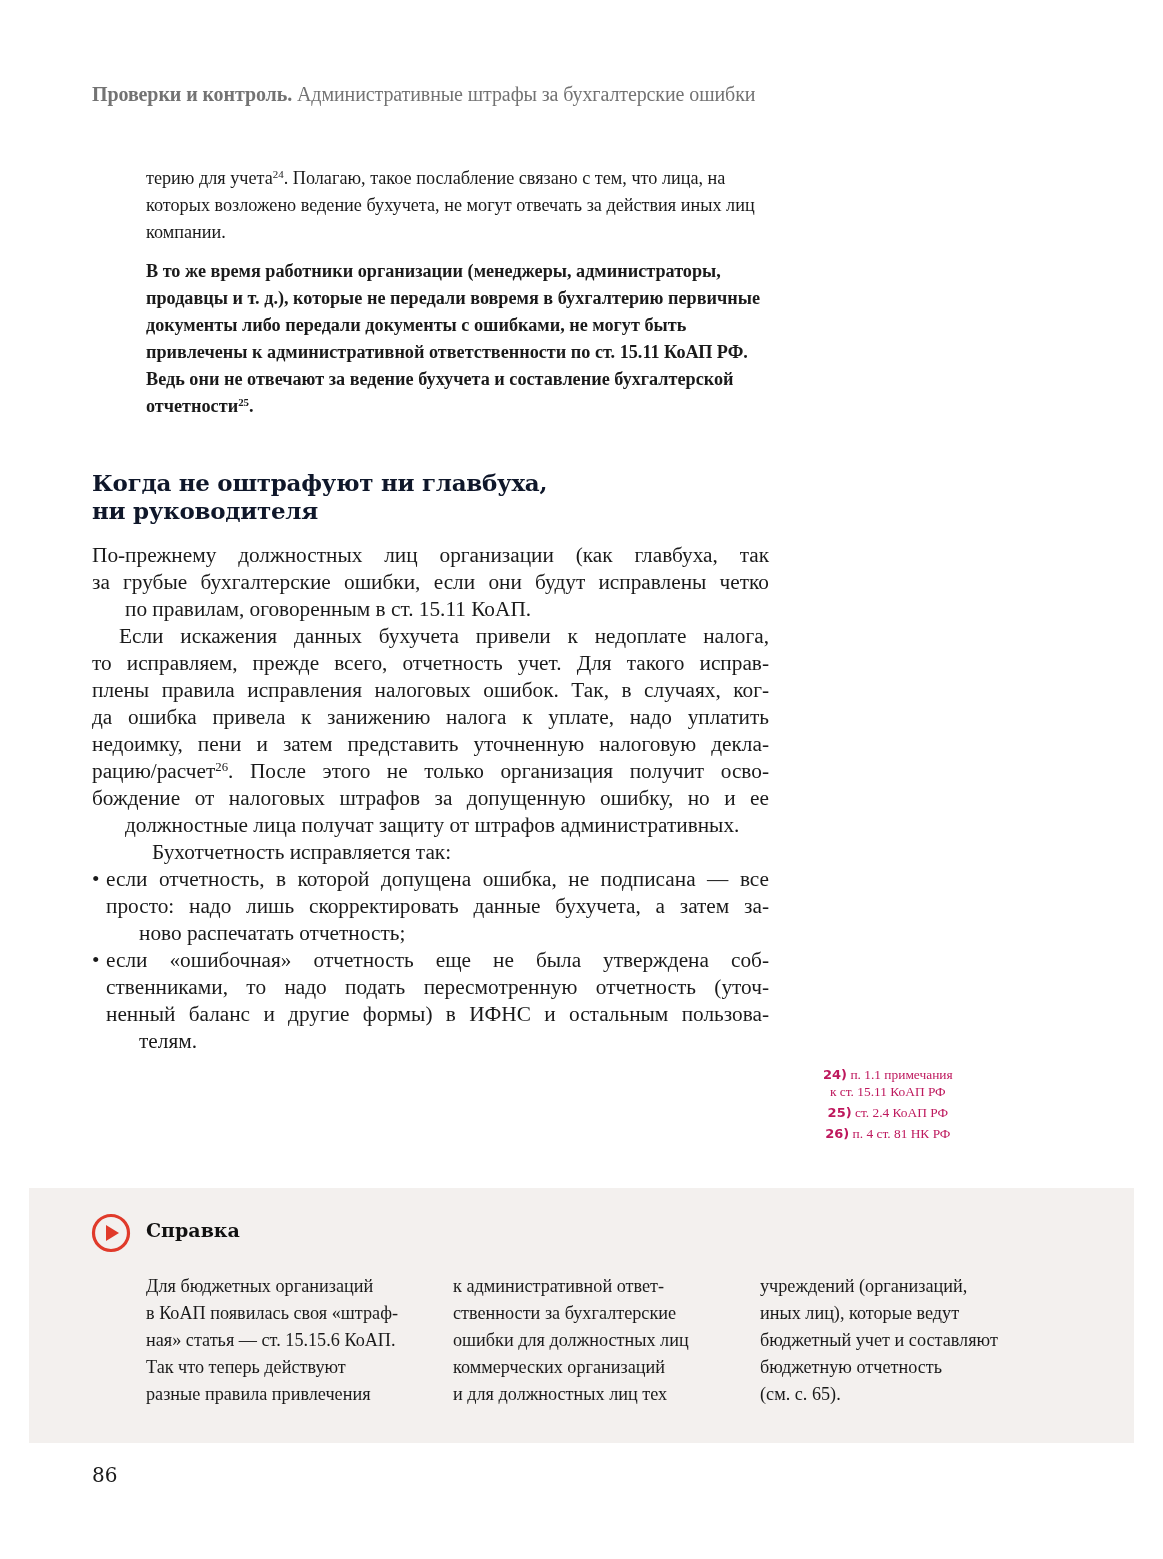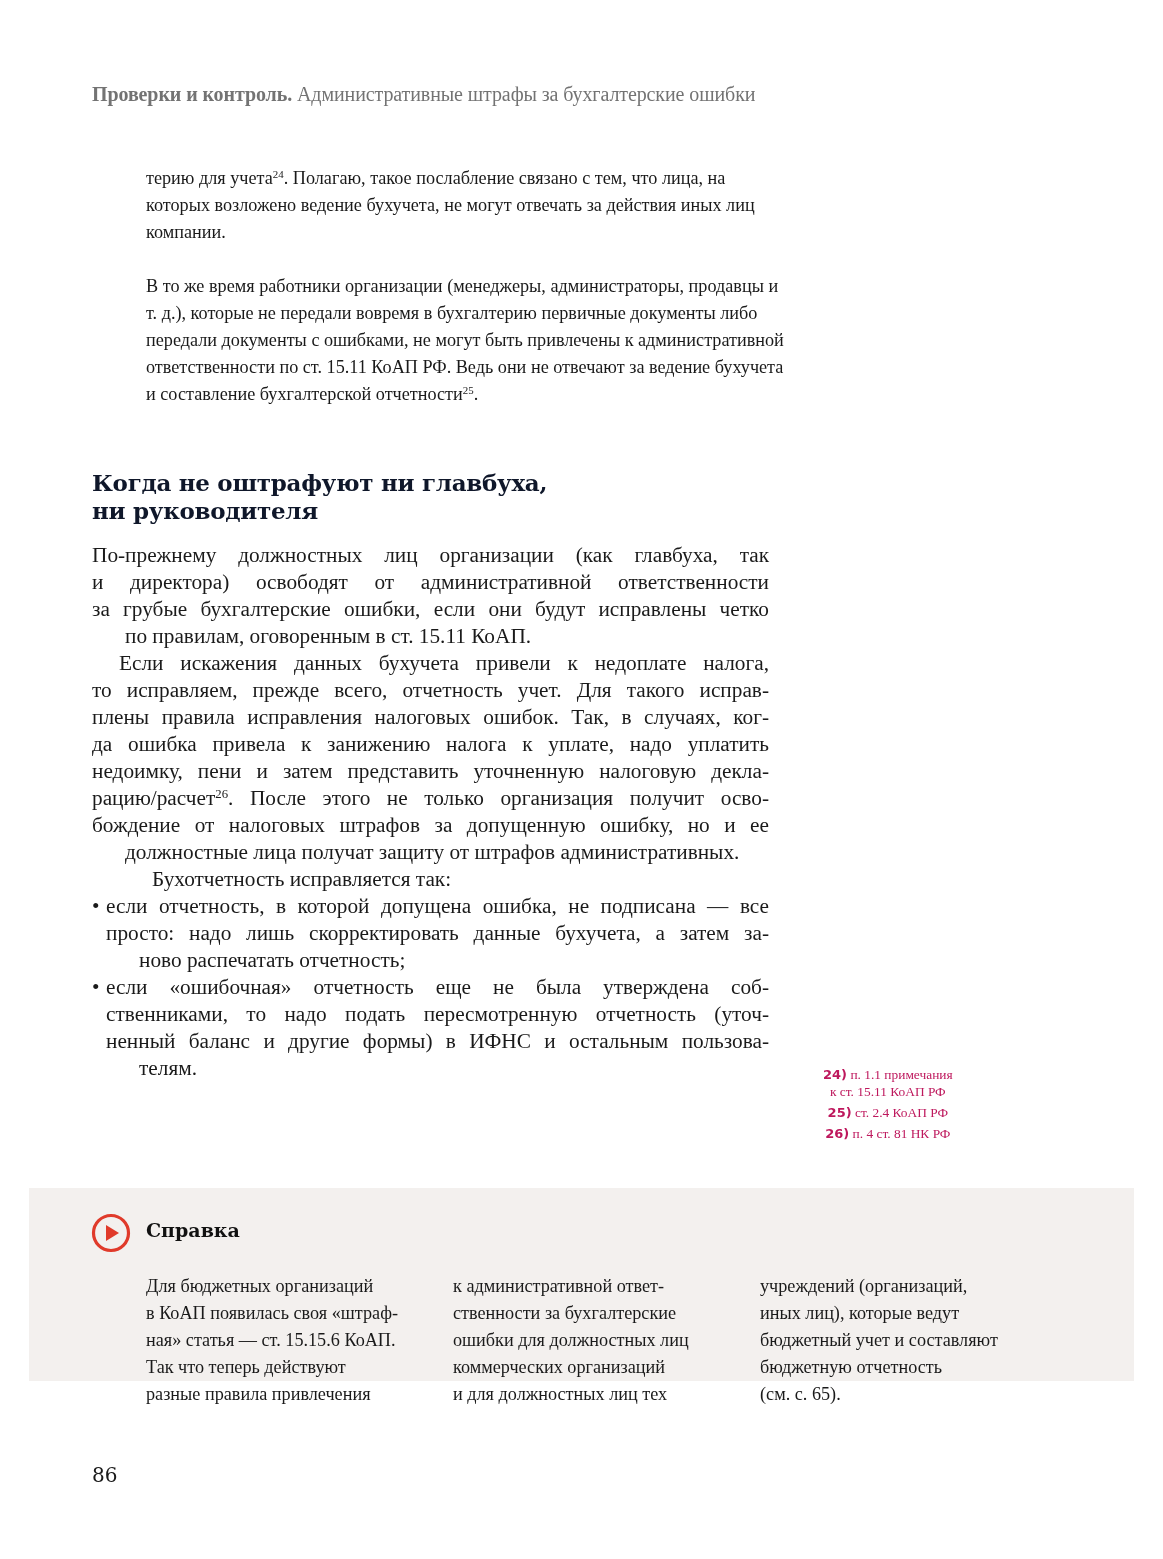--- a/index.html
+++ b/index.html
@@ -4,37 +4,37 @@
 <style>
   html, body { margin: 0; padding: 0; background: #ffffff; }
   body { width: 1163px; height: 1559px; position: relative; overflow: hidden;
          font-family: "DejaVu Serif", "Liberation Serif", serif; color: #1a1a1a; }
   .running-head { position: absolute; left: 92px; top: 83px; font-family: "Liberation Serif", serif;
                   font-size: 20px; color: #737373; white-space: nowrap; letter-spacing: -0.1px; }
   .running-head b { font-weight: 700; }
   .quote { position: absolute; left: 146px; top: 165px; width: 640px;
            font-family: "Liberation Serif", serif; font-size: 18.2px; line-height: 27px; color: #1a1a1a; }
   .quote p { margin: 0; }
-  .quote p + p { margin-top: 27px; }
+  .quote p + p { margin-top: 12px; font-weight: bold; }
   sup { font-size: 0.6em; line-height: 0; vertical-align: 0.55em; }
   .h2 { position: absolute; left: 92px; top: 469px; font-family: "DejaVu Serif", serif;
         font-weight: 700; font-size: 23px; line-height: 28px; color: #0f172a; letter-spacing: -0.3px; }
   .h2 span { display: block; }
   .body { position: absolute; left: 92px; top: 542px; width: 677px;
           font-family: "Liberation Serif", serif; font-size: 21.3px; line-height: 27px; color: #1a1a1a; }
   .body .ln { display: block; white-space: nowrap; text-align-last: justify; }
   .body .ln.last { text-align-last: left; margin-left: 33px; }
   .body .ind { padding-left: 27px; }
   .bullet-line { position: relative; padding-left: 14px; }
   .bullet { position: absolute; left: 0; top: 0; }
   .notes { position: absolute; left: 823px; top: 1066px; font-family: "Liberation Serif", serif;
            font-size: 13.4px; line-height: 17px; color: #be185d; text-align: center; }
   .notes .note { margin-bottom: 4px; }
   .notes b { font-family: "DejaVu Sans", sans-serif; font-weight: 700; font-size: 13px; }
-  .box { position: absolute; left: 29px; top: 1188px; width: 1105px; height: 193px; background: #f3f0ee; }
+  .box { position: absolute; left: 29px; top: 1188px; width: 1105px; height: 255px; background: #f3f0ee; }
   .box-edge { position: absolute; left: 0; top: -3px; width: 100%; height: 6px;
               background: radial-gradient(circle at 4px 0, #ffffff 3px, transparent 3.5px) repeat-x;
               background-size: 9px 6px; }
   .box-icon { position: absolute; left: 62px; top: 25px; width: 40px; height: 40px; }
   .box-title { position: absolute; left: 117px; top: 31px; font-family: "DejaVu Serif", serif;
                font-weight: 700; font-size: 19px; color: #111; }
   .col { position: absolute; top: 85px; font-family: "Liberation Serif", serif; font-size: 18.2px;
          line-height: 27px; color: #1a1a1a; white-space: nowrap; }
   .col div { display: block; }
   .page-num { position: absolute; left: 92px; top: 1463px; font-family: "DejaVu Serif", serif;
@@ -58,21 +58,20 @@
 </div>
 
 <div class="h2">
   <span>Когда не оштрафуют ни главбуха,</span>
   <span>ни руководителя</span>
 </div>
 
 <div class="body">
   <div>
     <span class="ln">По-прежнему должностных лиц организации (как главбуха, так</span>
-    <span class="ln">и директора) освободят от административной ответственности</span>
     <span class="ln">за грубые бухгалтерские ошибки, если они будут исправлены четко</span>
     <span class="ln last">по правилам, оговоренным в ст. 15.11 КоАП.</span>
   </div>
   <div>
     <span class="ln ind">Если искажения данных бухучета привели к недоплате налога,</span>
     <span class="ln">то исправляем, прежде всего, отчетность учет. Для такого исправ-</span>
     <span class="ln">плены правила исправления налоговых ошибок. Так, в случаях, ког-</span>
     <span class="ln">да ошибка привела к занижению налога к уплате, надо уплатить</span>
     <span class="ln">недоимку, пени и затем представить уточненную налоговую декла-</span>
     <span class="ln"><span>рацию/расчет</span><sup>26</sup><span>. После этого не только организация получит осво-</span></span>

